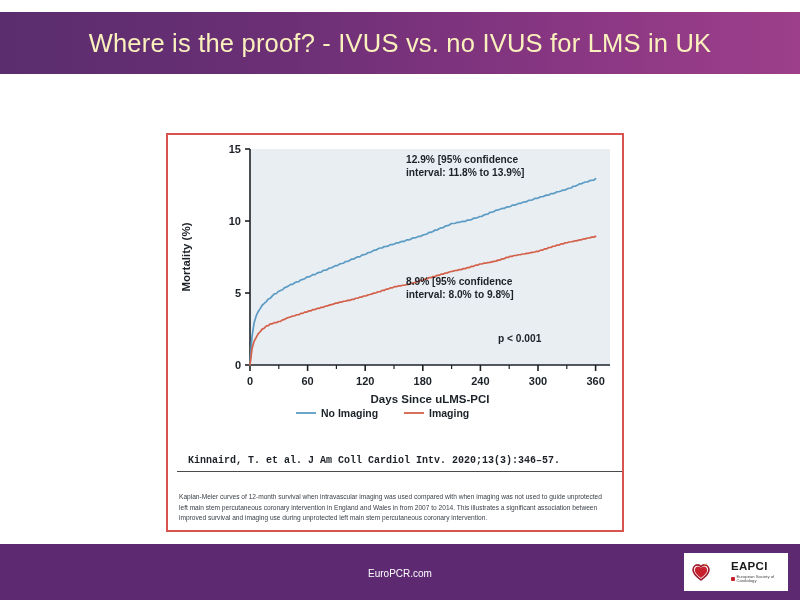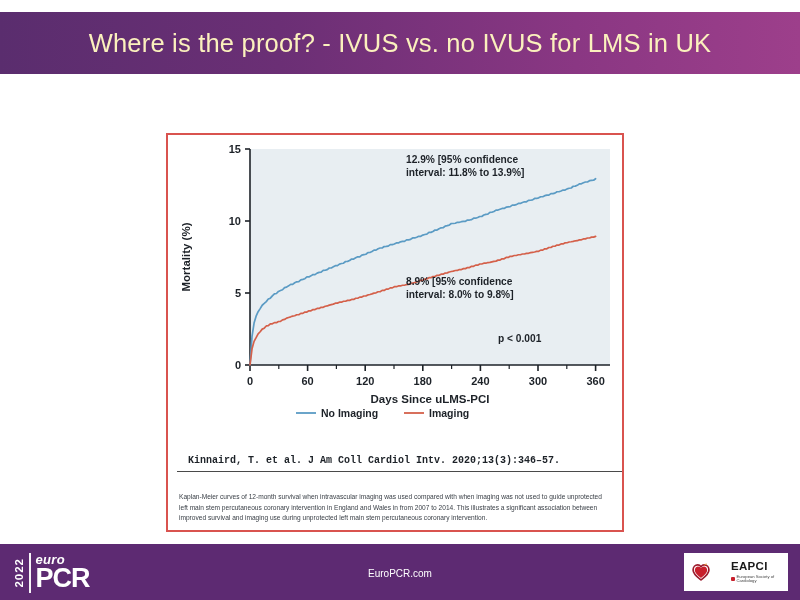--- a/index.html
+++ b/index.html
@@ -180,28 +180,20 @@
           </g>
         </svg>
     </div>
 
     <div class="citation">Kinnaird, T. et al. J Am Coll Cardiol Intv. 2020;13(3):346–57.</div>
     <div class="footnote">Kaplan-Meier curves of 12-month survival when intravascular imaging was used compared with when imaging was not used to guide unprotected left main stem percutaneous coronary intervention in England and Wales in from 2007 to 2014. This illustrates a significant association between improved survival and imaging use during unprotected left main stem percutaneous coronary intervention.</div>
   </div>
 
   <div class="footer">
 
-    <div class="europcr-logo">
-      <div class="year-vert">2022</div>
-      <div class="logo-bar"></div>
-      <div class="logo-stack">
-        <div class="logo-euro">euro</div>
-        <div class="logo-pcr">PCR</div>
-      </div>
-    </div>
 
     <div class="footer-center">EuroPCR.com</div>
 
     <div class="eapci-box">
       <svg class="eapci-heart" viewBox="0 0 24 24">
         <path d="M12 21.5C7.5 18 2.5 14.5 2.5 9.5 2.5 6 5 3.5 8 3.5c1.9 0 3.2 1 4 2.1.8-1.1 2.1-2.1 4-2.1 3 0 5.5 2.5 5.5 6 0 5-5 8.5-9.5 12z" fill="none" stroke="#9b1c2e" stroke-width="2"></path>
         <path d="M12 19.3C8.4 16.4 4.6 13.6 4.6 9.7c0-2.6 1.8-4.4 3.9-4.4 1.6 0 2.8 1 3.5 2.1.7-1.1 1.9-2.1 3.5-2.1 2.1 0 3.9 1.8 3.9 4.4 0 3.9-3.8 6.7-7.4 9.6z" fill="#c8202c"></path>
         <path d="M15.8 3.2l2.6-1.6.5 1.1-2.6 1.6z" fill="#e8a33d"></path>
       </svg>
       <div class="eapci-txt">

